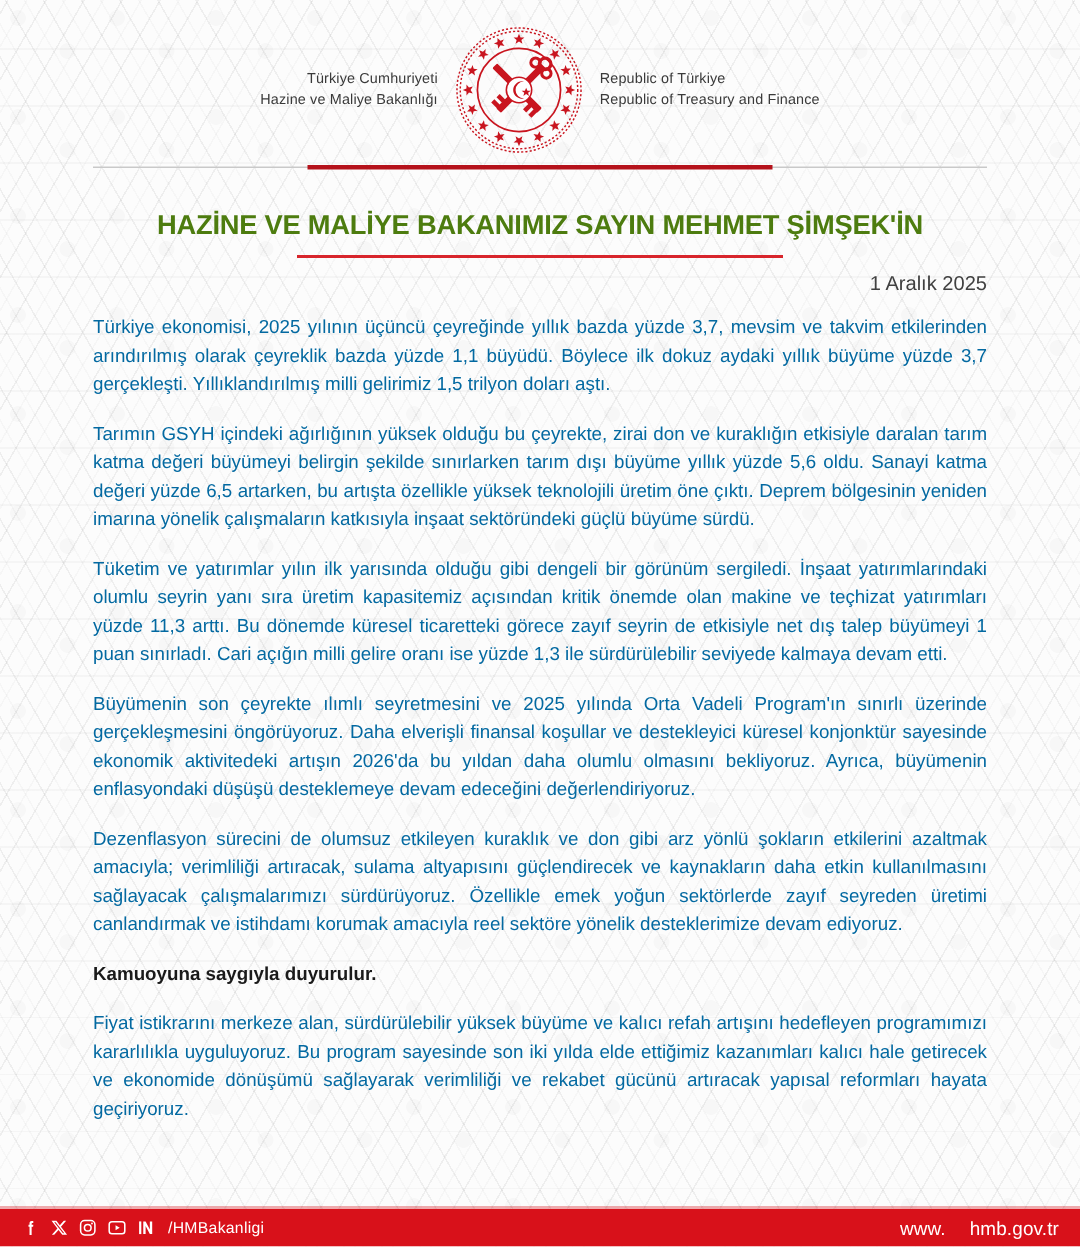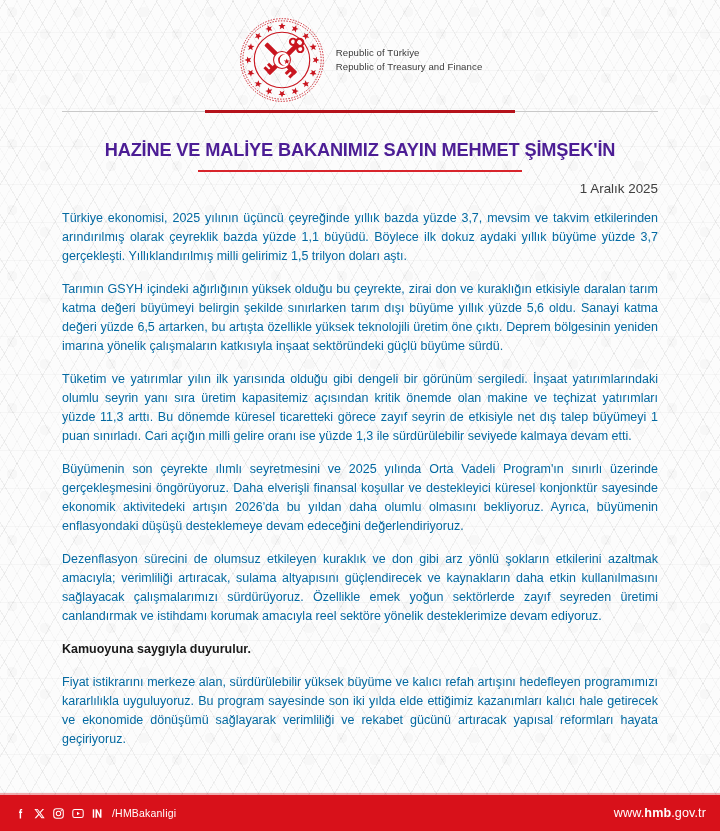--- a/index.html
+++ b/index.html
@@ -99,21 +99,21 @@
 
   
   .title-block {
     margin: 26px 62px 0 62px;
   }
   .doc-title {
     text-align: center;
     font-size: 18.2px;
     line-height: 1.30;
     font-weight: bold;
-    color: #4c1d95;
+    color: #4d7c0f;
     letter-spacing: -0.15px;
   }
   .doc-title .tline { display: block; }
   .title-underline {
     margin: 7px auto 0 auto;
     width: 324px;
     height: 2px;
     background: #d8252c;
   }
   .doc-date {
@@ -141,21 +141,21 @@
     text-align: left;
     margin-top: 4px;
   }
 
   
   .footer {
     position: absolute;
     left: 0;
     right: 0;
     bottom: 0;
-    height: 36px;
+    height: 25px;
     background: #d8111a;
     display: flex;
     align-items: center;
     justify-content: space-between;
     padding: 0 14px;
     box-sizing: border-box;
     z-index: 3;
   }
   .footer-top-edge {
     position: absolute;
@@ -173,33 +173,37 @@
     color: #ffffff;
     font-size: 10.5px;
     letter-spacing: 0.2px;
     margin-left: 1px;
   }
   .site-url {
     color: #ffffff;
     font-size: 12.6px;
     letter-spacing: 0.1px;
   }
-  .site-url b { font-weight: bold; }
+  .site-url b { font-weight: normal; margin-left: 16px; }
 </style>
 </head>
 <body>
 
 <div class="page">
 
   <div class="bg-pattern"></div>
 
   <div class="content">
 
     <div class="header">
 
+      <div class="hdr-text left">
+        <div>Türkiye Cumhuriyeti</div>
+        <div>Hazine ve Maliye Bakanlığı</div>
+      </div>
 
       <div class="emblem">
         <svg viewBox="0 0 100 100" width="88" height="88" aria-hidden="true">
           <g fill="none" stroke="#c9151f" stroke-width="1.1">
             <circle cx="50" cy="50" r="47" stroke-dasharray="1.6 1.6"></circle>
             <circle cx="50" cy="50" r="44.5" stroke-dasharray="1.6 1.6"></circle>
             <circle cx="50" cy="50" r="31.5" stroke-width="1.3"></circle>
           </g>
           <g fill="#c9151f">
 

